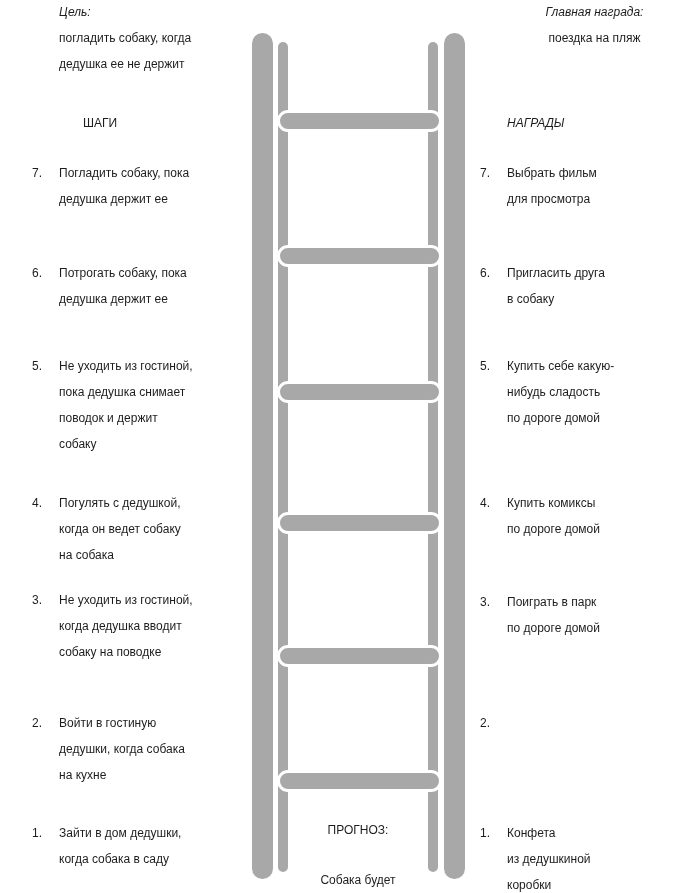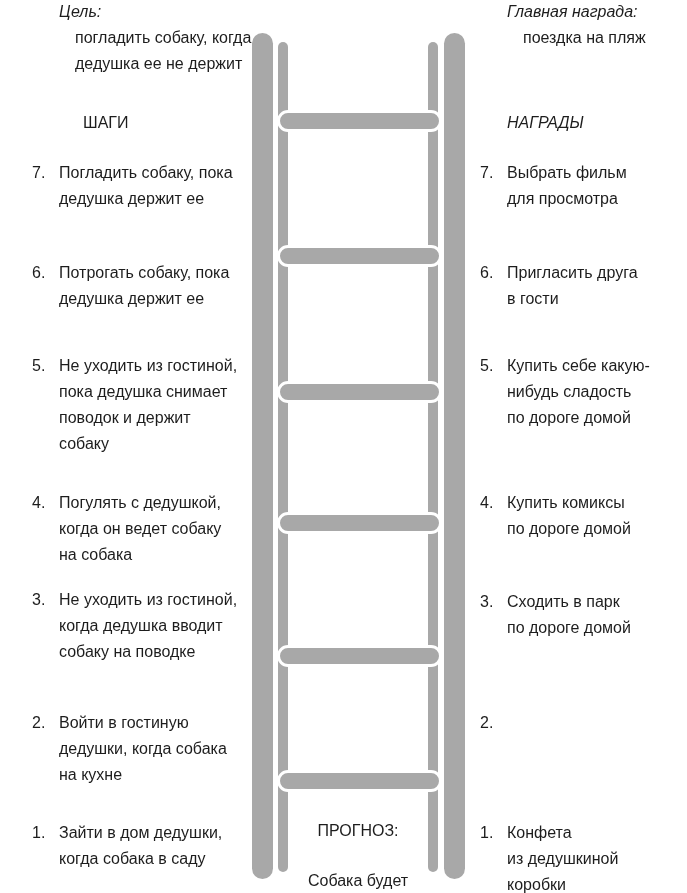--- a/index.html
+++ b/index.html
@@ -1,42 +1,42 @@
 <!DOCTYPE html>
 <html lang="ru"><head>
 <meta charset="utf-8">
 <style>
   html, body { margin:0; padding:0; background:#ffffff; }
   .page {
     position:relative; width:687px; height:893px; background:#ffffff;
-    font-family:"Liberation Sans", sans-serif; font-size:16px; color:#1d1d1d;
+    font-family:"Liberation Sans", sans-serif; font-size:12px; color:#1d1d1d;
     overflow:hidden;
   }
   .block { position:absolute; line-height:26px; }
   .italic { font-style:italic; }
-  .pre { white-space:pre;margin-left:16px; }
+  .pre { white-space:pre; }
   
   .rail { position:absolute; background:#a8a8a8; border-radius:12px; }
   .rail-left-outer  { left:252px; top:33px; width:21px; height:846px; }
   .rail-left-inner  { left:278px; top:42px; width:10px; height:830px; border-radius:6px; }
   .rail-right-inner { left:428px; top:42px; width:10px; height:830px; border-radius:6px; }
   .rail-right-outer { left:444px; top:33px; width:21px; height:846px; }
   .rung {
     position:absolute; left:277px; width:159px; height:16px;
     background:#a8a8a8; border:3px solid #ffffff; border-radius:12px;
   }
   
   .item { position:absolute; display:flex; line-height:26px; }
   .item .num { flex:none; width:27px; }
   .item .txt { white-space:pre; }
   .left-col  { left:32px; }
   .right-col { left:480px; }
   
   .goal-block   { left:59px;  top:-1px; width:210px; }
-  .reward-block { left:507px; top:-1px; width:175px; }
+  .reward-block { left:507px; top:-1px; width:175px;text-align:center; }
   .steps-header   { left:59px;  top:110px;margin-left:24px; }
   .rewards-header { left:507px; top:110px;font-style:italic; }
   
   .forecast {
     position:absolute; left:278px; top:793px; width:160px;
     text-align:center; line-height:25px; white-space:pre-line;
   }
 </style>
 </head>
 <body>
@@ -110,36 +110,36 @@
   </div>
 
   <div class="item right-col" style="top:160px">
     <span class="num">7.</span>
     <span class="txt">Выбрать фильм
 для просмотра</span>
   </div>
   <div class="item right-col" style="top:260px">
     <span class="num">6.</span>
     <span class="txt">Пригласить друга
-в гости</span>
+в собаку</span>
   </div>
   <div class="item right-col" style="top:353px">
     <span class="num">5.</span>
     <span class="txt">Купить себе какую-
 нибудь сладость
 по дороге домой</span>
   </div>
   <div class="item right-col" style="top:490px">
     <span class="num">4.</span>
     <span class="txt">Купить комиксы
 по дороге домой</span>
   </div>
   <div class="item right-col" style="top:589px">
     <span class="num">3.</span>
-    <span class="txt">Сходить в парк
+    <span class="txt">Поиграть в парк
 по дороге домой</span>
   </div>
   <div class="item right-col" style="top:710px">
     <span class="num">2.</span>
   </div>
   <div class="item right-col" style="top:820px">
     <span class="num">1.</span>
     <span class="txt">Конфета
 из дедушкиной
 коробки</span>

